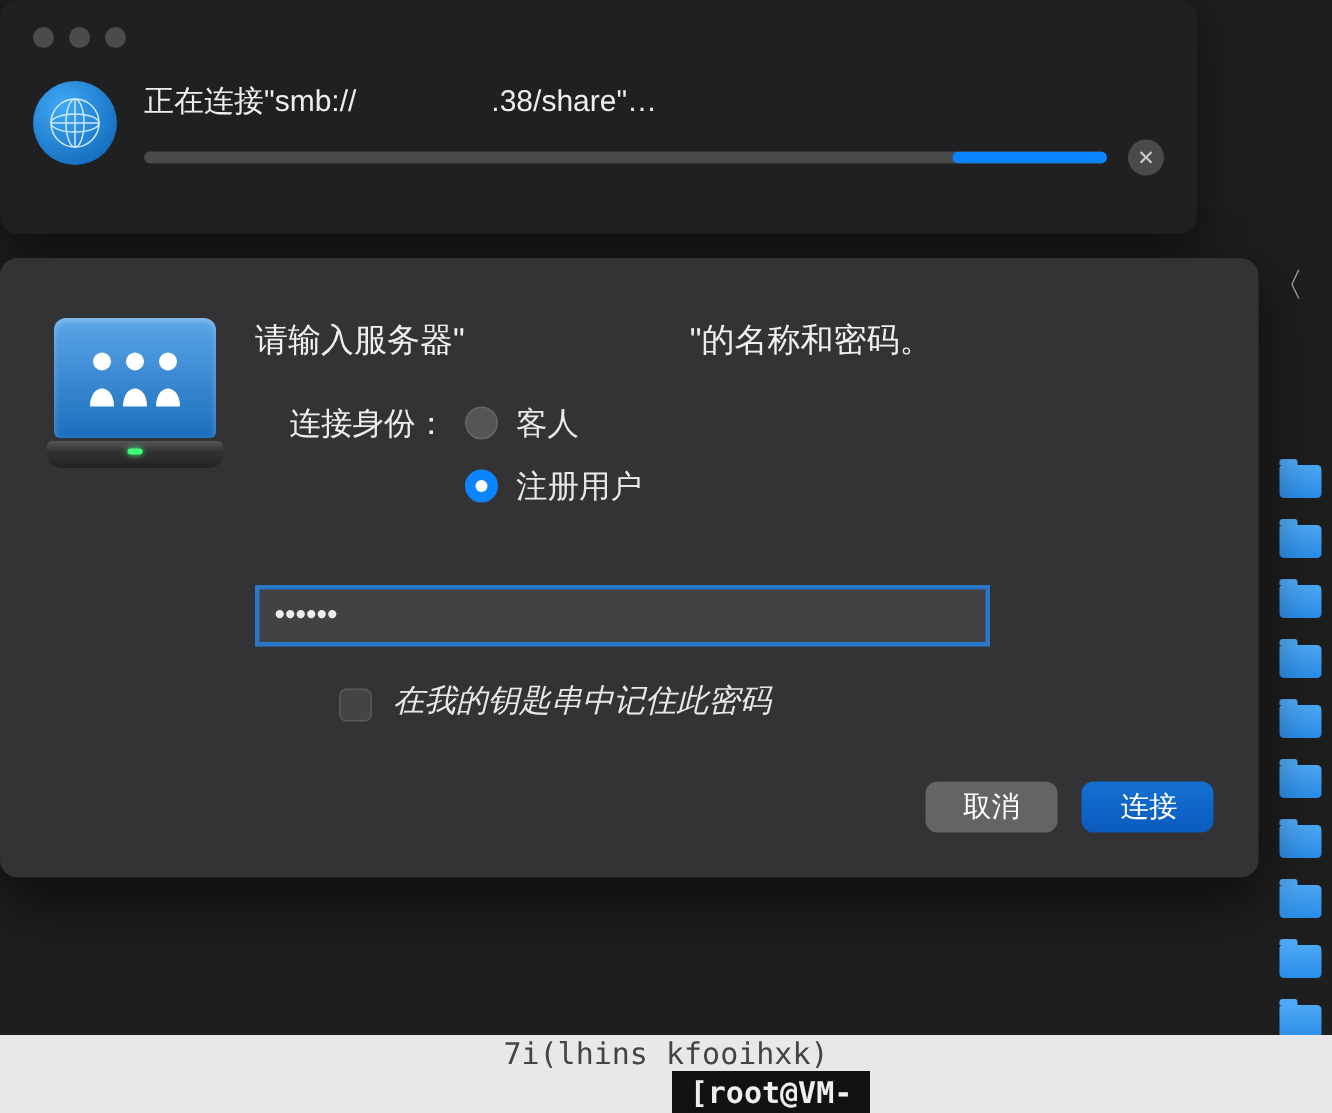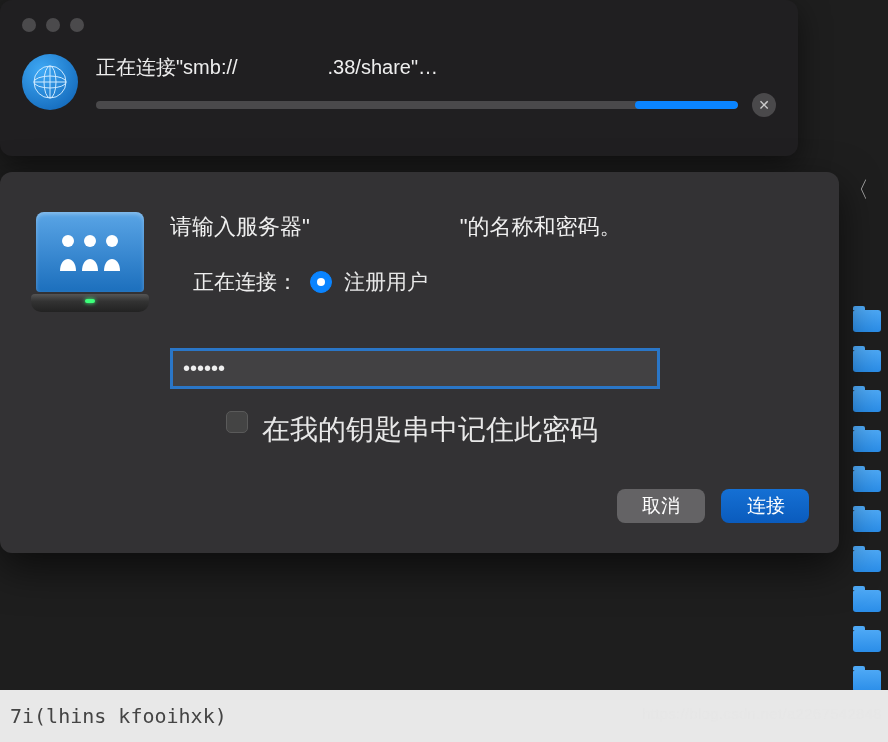--- a/index.html
+++ b/index.html
@@ -172,23 +172,24 @@
       padding:8px 12px;
       border-radius:0;
       outline:none;
     }
     .text-input.focused {
       border:3px solid #2a76c7;
       padding:6px 10px;
     }
 
     .checkbox-row {
-      display:flex;align-items:flex-start;gap:14px;
+      display:flex;align-items:flex-end;gap:14px;
       margin:22px 0 0 56px;
-      font-size:28px;
+      font-size:21px;
+      font-style:italic;
     }
     .checkbox {
       width:22px;height:22px;border-radius:5px;
       background:#444;border:1px solid #5a5a5a;
     }
 
     .btn-row {
       display:flex;justify-content:flex-end;gap:16px;
       margin-top:40px;
     }
@@ -198,21 +199,21 @@
       font-size:19px;cursor:pointer;
     }
     .btn-secondary { background:#646365;color:#fff; }
     .btn-primary { background:#0a60c2;color:#fff; background:linear-gradient(180deg,#1570d4,#0a5bbd);text-align:right; }
 
     
     .bottom-strip {
       position:absolute;bottom:0;left:0;right:0;height:52px;
       background:#e8e8e8;color:#333;
       display:flex;align-items:center;
-      font-family:monospace;font-size:20px;
+      font-family:monospace;font-size:20px;flex-direction:column;
     }
     .bottom-left {
       padding:0 10px;color:#444;
     }
     .bottom-term {
       background:#111;color:#eee;
       height:100%;display:flex;align-items:center;
       padding:0 12px;font-weight:bold;
       margin-left:140px;
     }
@@ -290,22 +291,26 @@
       </div>
       <div class="base"></div>
     </div>
 
     <div class="auth-content">
       <div class="auth-prompt">
         <span>请输入服务器"</span><span class="redact2"></span><span>"的名称和密码。</span>
       </div>
 
       <div class="field-row" style="align-items:flex-start">
-        <div class="field-label">正在连接：</div>
+        <div class="field-label">连接身份：</div>
         <div class="radio-col">
+          <label class="radio-item">
+            <span class="radio"></span>
+            <span>客人</span>
+          </label>
           <label class="radio-item">
             <span class="radio checked"></span>
             <span>注册用户</span>
           </label>
         </div>
       </div>
 
       <div style="height:24px"></div>
 
       <div class="field-row">
@@ -323,14 +328,15 @@
       <div class="btn-row">
         <button class="btn btn-secondary">取消</button>
         <button class="btn btn-primary">连接</button>
       </div>
     </div>
   </div>
 </div>
 
 <div class="bottom-strip">
   <span class="bottom-left">7i(lhins kfooihxk)</span>
+  <span class="bottom-term">[root@VM-</span>
 </div>
 <div class="watermark">https://blog.csdn.net/a2267542848</div>
 
 </body></html>

